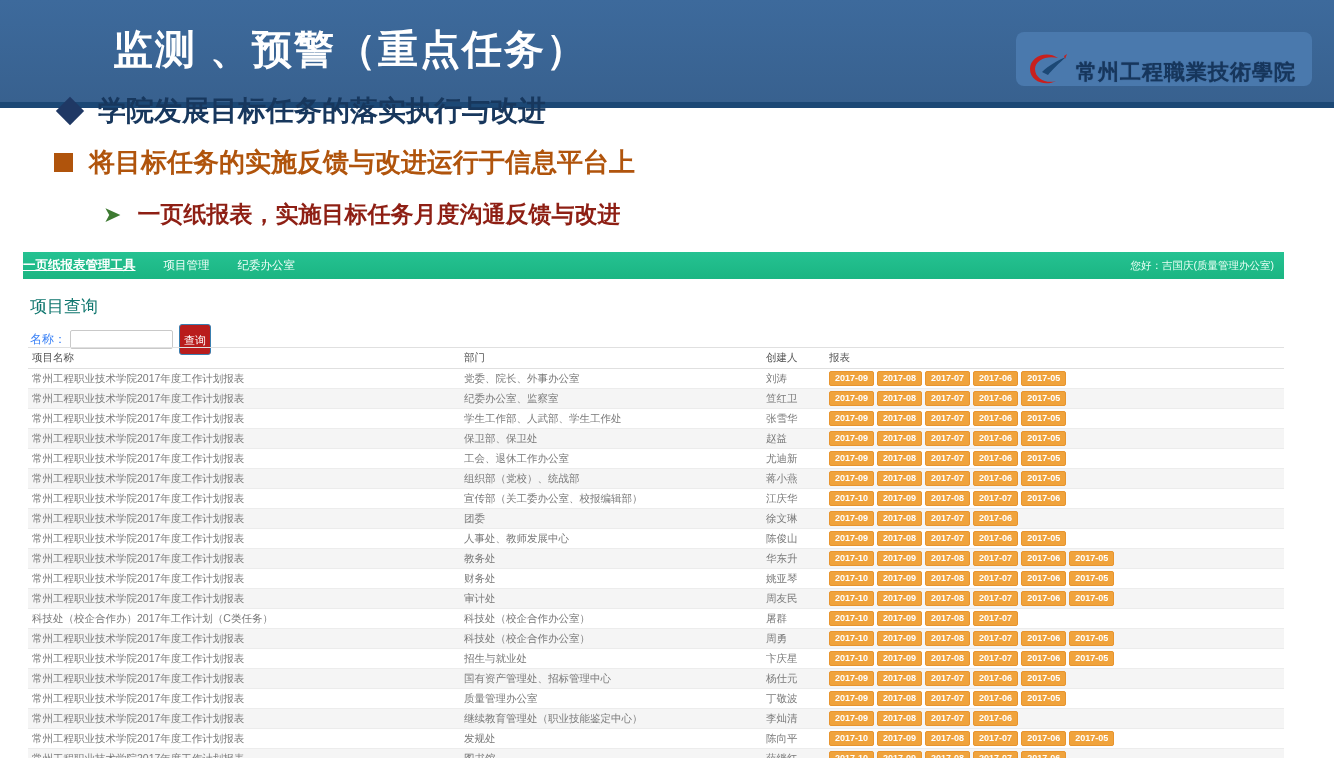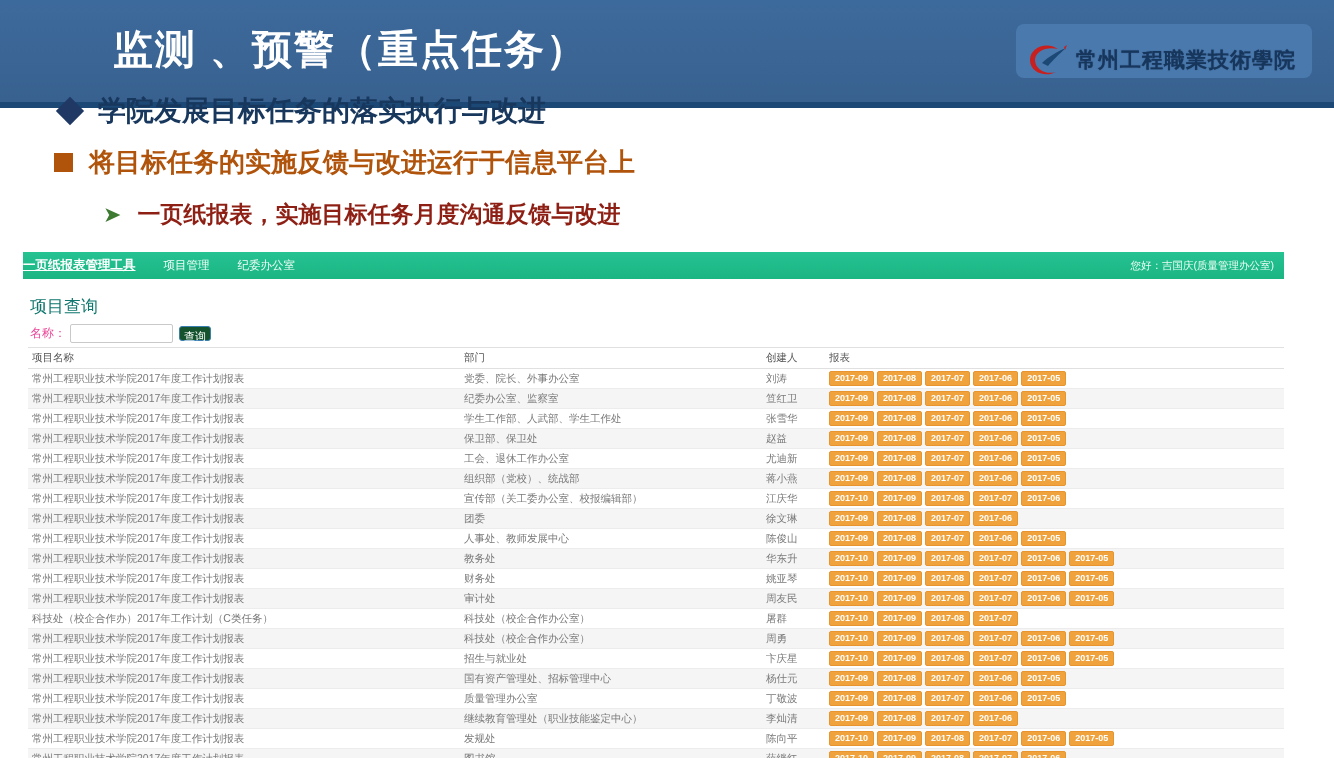--- a/index.html
+++ b/index.html
@@ -5,23 +5,23 @@
   * { margin:0; padding:0; box-sizing:border-box; }
   body { font-family:"Liberation Sans", sans-serif; background:#ffffff; }
   .slide { position:relative; width:1334px; height:758px; background:#ffffff; overflow:hidden; }
 
   
   .topbar { position:absolute; left:0; top:0; width:1334px; height:108px;
             background:linear-gradient(180deg,#3d6a9c 0%,#38618f 100%);
             border-bottom:6px solid #1c4875; }
   .slide-title { position:absolute; left:113px; top:22px; color:#ffffff;
                  font-size:40px; font-weight:bold; letter-spacing:2px; }
-  .logo-box { position:absolute; right:22px; top:24px; height:54px;
+  .logo-box { position:absolute; right:22px; top:32px; height:54px;
               background:#4a79ad; border-radius:8px; display:flex;
-              align-items:center; padding:17px 16px 0 12px; }
+              align-items:flex-end; padding:17px 16px 0 12px; }
   .logo-icon { width:40px; height:34px; margin-right:8px; }
   .logo-text { color:#16365c; font-family:"DejaVu Serif", serif;
                font-weight:bold; font-size:21px; letter-spacing:1px;
                text-shadow:0 0 1px #2a4a75; }
 
   
   .bullet { position:absolute; display:flex; align-items:center; white-space:nowrap; }
   .bullet-l1 { left:58px; top:92px; color:#17375d; font-size:28px; font-weight:bold; }
   .diamond { width:20px; height:20px; background:#1f3864; transform:rotate(45deg);
              display:inline-block; margin:0 18px 0 2px; }
@@ -35,24 +35,24 @@
                 background:linear-gradient(180deg,#25c292 0%,#1bb582 100%);
                 display:flex; align-items:center; }
   .nav-brand { color:#ffffff; font-size:12.5px; font-weight:bold; 
                text-decoration:underline; cursor:pointer; }
   .nav-item { color:#f2fff9; font-size:11.5px; margin-left:28px; cursor:pointer; text-decoration:none; }
   .nav-greeting { position:absolute; right:10px; top:7px; color:#eafff5; font-size:10.5px; }
 
   .page-title { position:absolute; left:30px; top:295px; font-size:17px; color:#0f766e; }
 
   .search-row { position:absolute; left:30px; top:324px; display:flex; align-items:center; }
-  .search-label { font-size:12px; color:#ec4899; margin-right:4px; }
+  .search-label { font-size:12px; color:#3b82f6; margin-right:4px; }
   .search-input { width:103px; height:19px; border:1px solid #c9c9c9; border-radius:2px;
                   font-size:11px; padding:0 4px; color:#333; }
-  .search-btn { margin-left:6px; width:32px; height:15px; background:#14532d;
+  .search-btn { margin-left:6px; width:32px; height:31px; background:#b91c1c;
                 border:1px solid #3a7fb0; border-radius:3px; color:#ffffff;
                 font-size:11px; line-height:18px; cursor:pointer; }
 
   .projects-table { position:absolute; left:28px; top:347px; width:1256px;
                     border-collapse:collapse; table-layout:fixed;
                     font-size:10.5px; color:#7a7a7a; }
   .projects-table col.c-name    { width:432px; }
   .projects-table col.c-dept    { width:302px; }
   .projects-table col.c-creator { width:63px;  }
   .projects-table th { text-align:left; font-weight:normal; color:#555;

